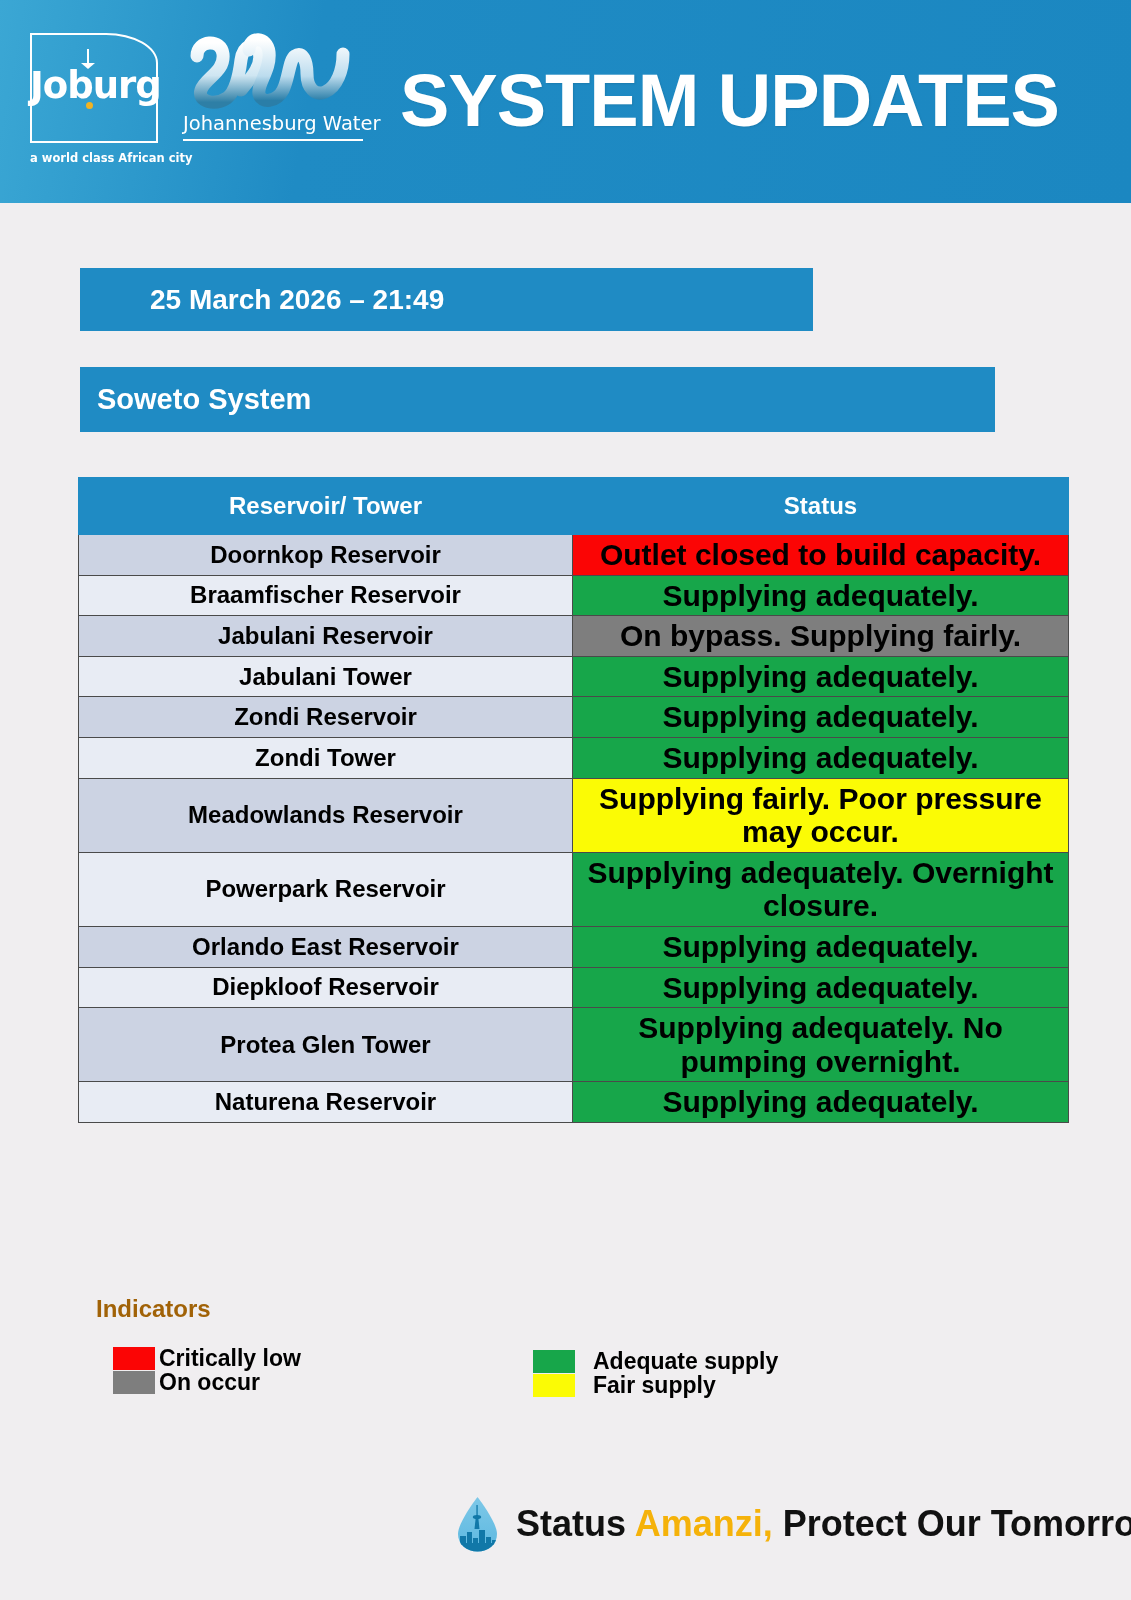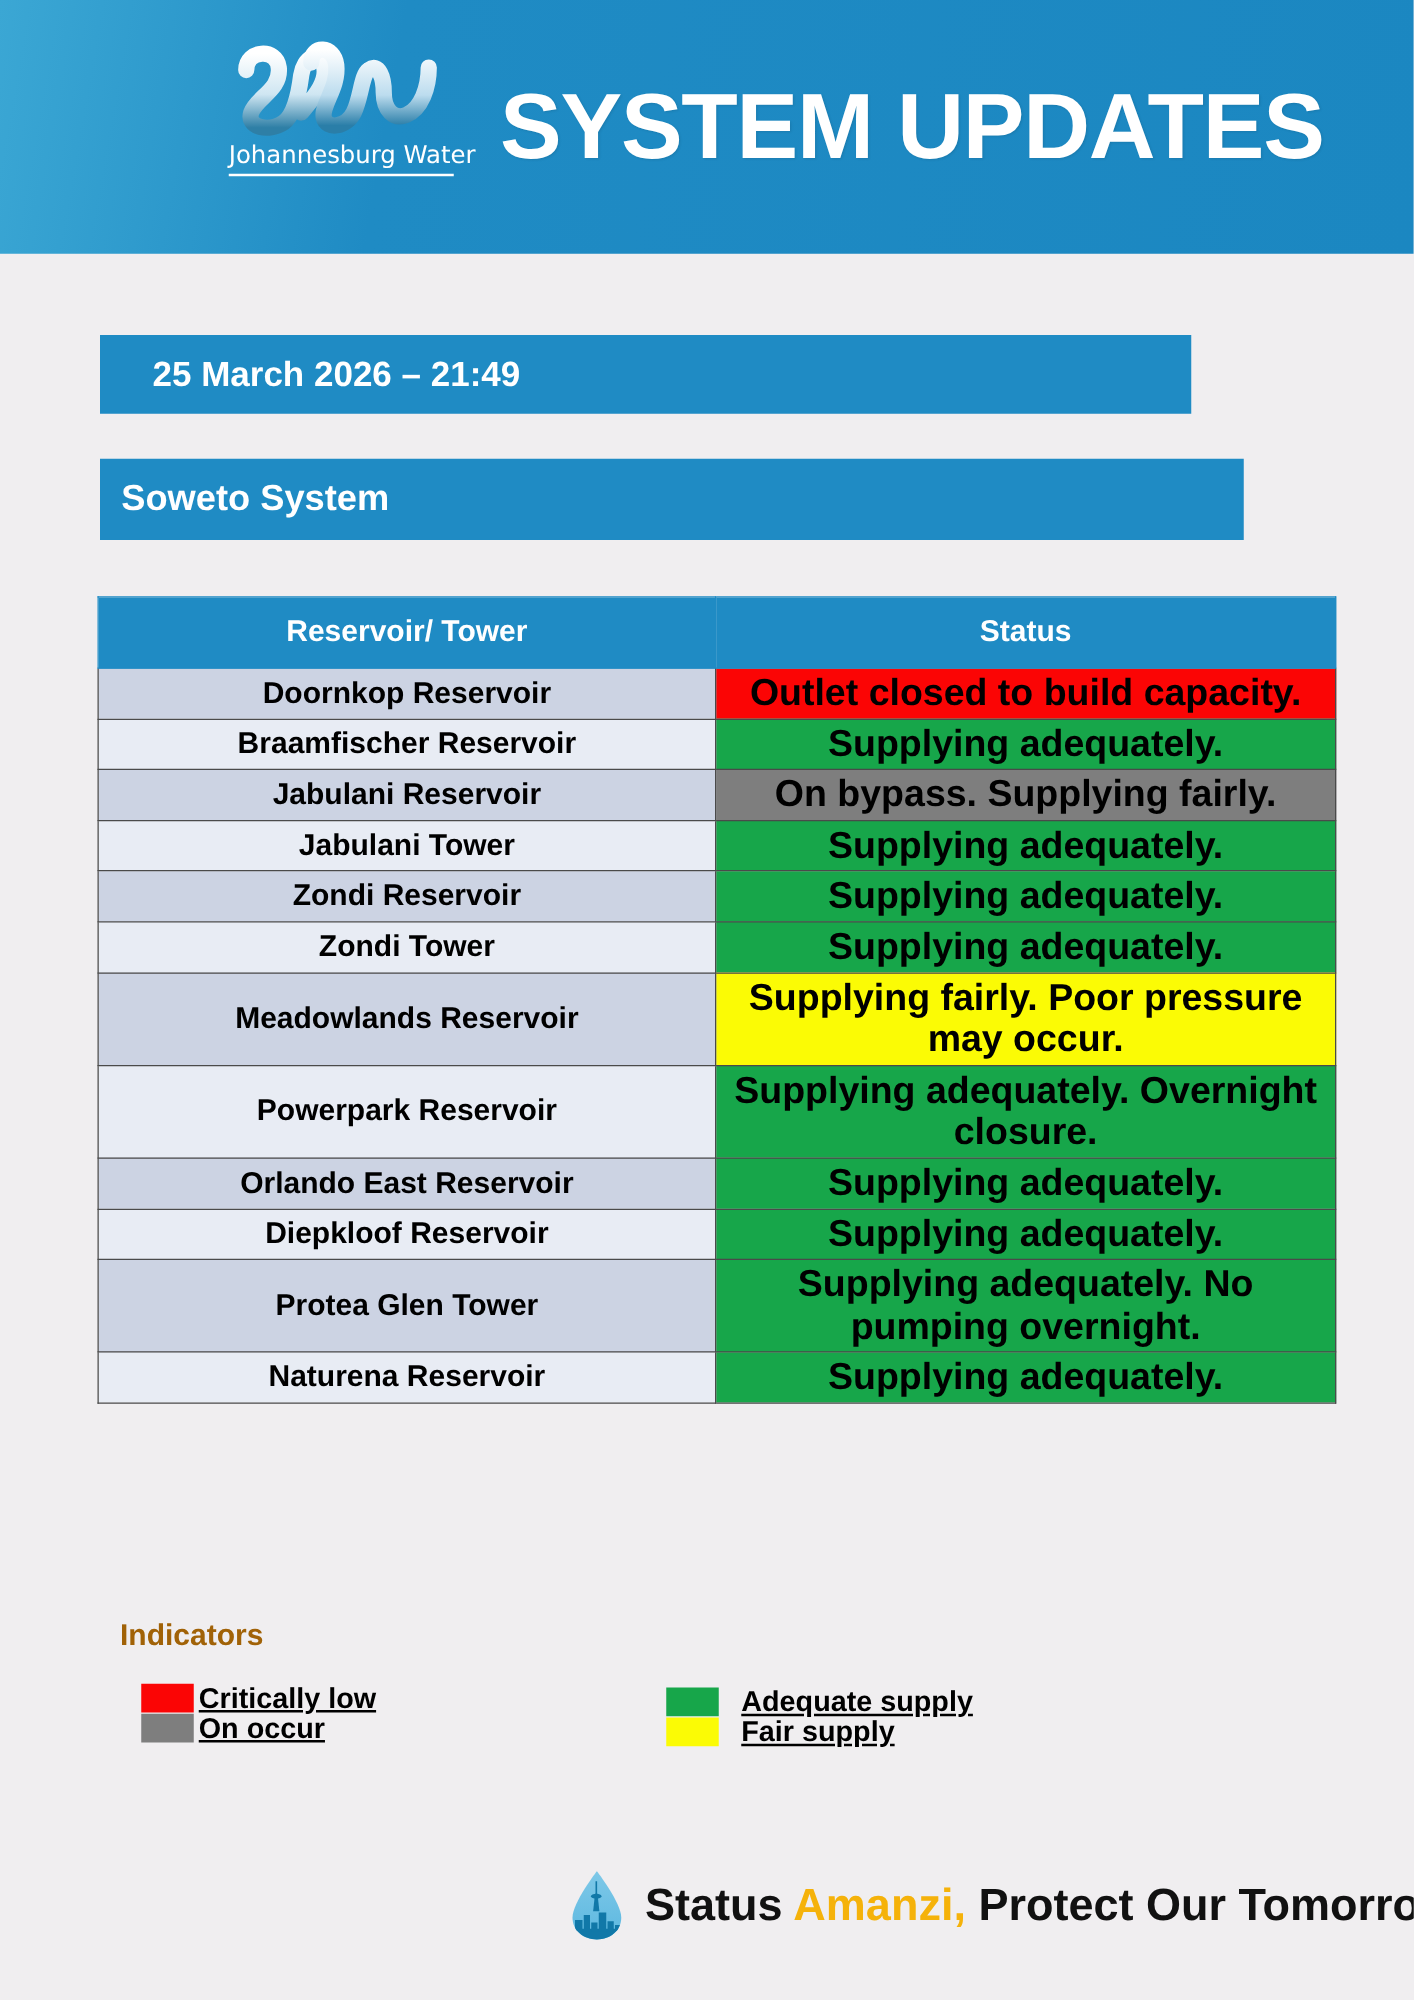--- a/index.html
+++ b/index.html
@@ -67,22 +67,22 @@
     white-space: nowrap;
     text-shadow: 1px 1px 2px rgba(0,0,0,0.10);
   }
 
   
   .banner {
     position: absolute; background: #1f8bc4; color: #ffffff;
     font-weight: 700; display: flex; align-items: center;
   }
   .banner-date {
-    left: 80px; top: 268px; width: 873px; height: 63px;
-    padding-left: 42px; font-size: 28px; align-items: center;
+    left: 80px; top: 268px; width: 733px; height: 63px;
+    padding-left: 70px; font-size: 28px; align-items: center;
   }
   .banner-system {
     left: 80px; top: 367px; width: 915px; height: 65px;
     padding-left: 17px; font-size: 29px;
   }
 
   
   .table {
     position: absolute; left: 78px; top: 477px; width: 990px;
     border-collapse: collapse; table-layout: fixed; padding-left: 44px;
@@ -109,21 +109,21 @@
   .st-red    { background: #fb0505; }
   .st-green  { background: #17a64a; }
   .st-gray   { background: #7e7e7e; }
   .st-yellow { background: #fbfb05; }
 
   
   .indicators-title {
     position: absolute; left: 96px; top: 1295px;
     font-size: 24px; font-weight: 700; color: #a16207;
   }
-  .legend-col { position: absolute; text-decoration: underline; }
+  .legend-col { position: absolute; }
   .legend-left  { left: 113px; top: 1347px; }
   .legend-right { left: 533px; top: 1350px; text-align: center; }
   .legend-row { display: flex; align-items: center; height: 23px; }
   .legend-row + .legend-row { margin-top: 1px; }
   .swatch { width: 42px; height: 23px; flex: none; }
   .sw-red { background: #fb0505; }
   .sw-gray { background: #7e7e7e; }
   .sw-green { background: #17a64a; }
   .sw-yellow { background: #fbfb05; }
   .legend-label {
@@ -143,20 +143,27 @@
   }
   .tagline .amanzi { color: #f5b20a; }
 </style>
 </head>
 <body>
 
 <div class="page">
 
   <div class="header">
 
+    <div class="logo-joburg">
+      <div class="jb-frame"></div>
+      <div class="jb-pin"></div>
+      <div class="jb-word">Joburg</div>
+      <div class="jb-dot"></div>
+      <div class="jb-tag">a world class African city</div>
+    </div>
 
     <div class="logo-jw">
       <svg class="jw-wave" viewBox="0 0 180 78">
         <defs>
           <linearGradient id="wg1" x1="0" y1="0" x2="0" y2="1">
             <stop offset="0%" stop-color="#ffffff"></stop>
             <stop offset="55%" stop-color="#cfe6f2"></stop>
             <stop offset="100%" stop-color="#2e7fa6"></stop>
           </linearGradient>
           <linearGradient id="wg2" x1="0" y1="0" x2="0" y2="1">

